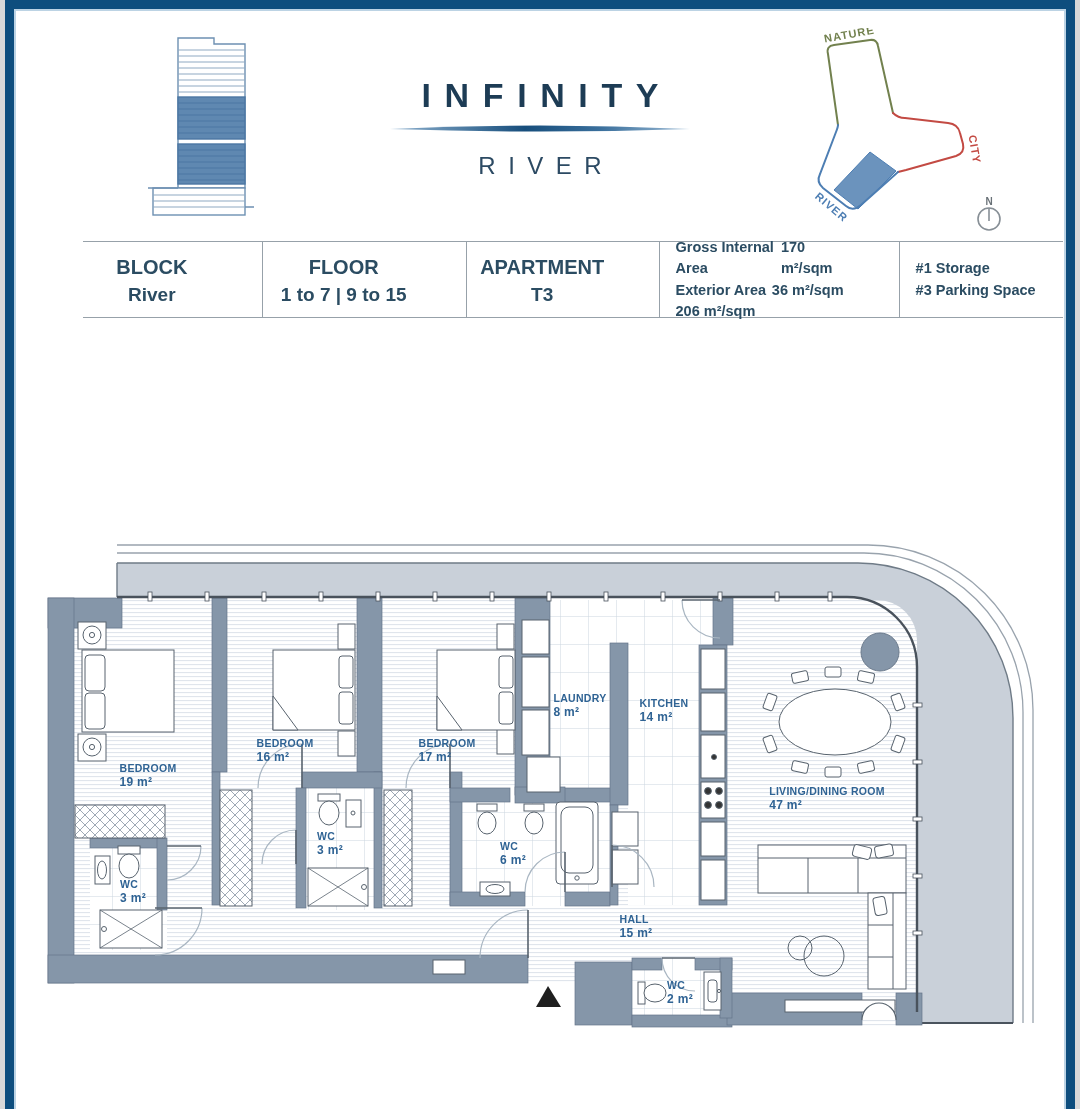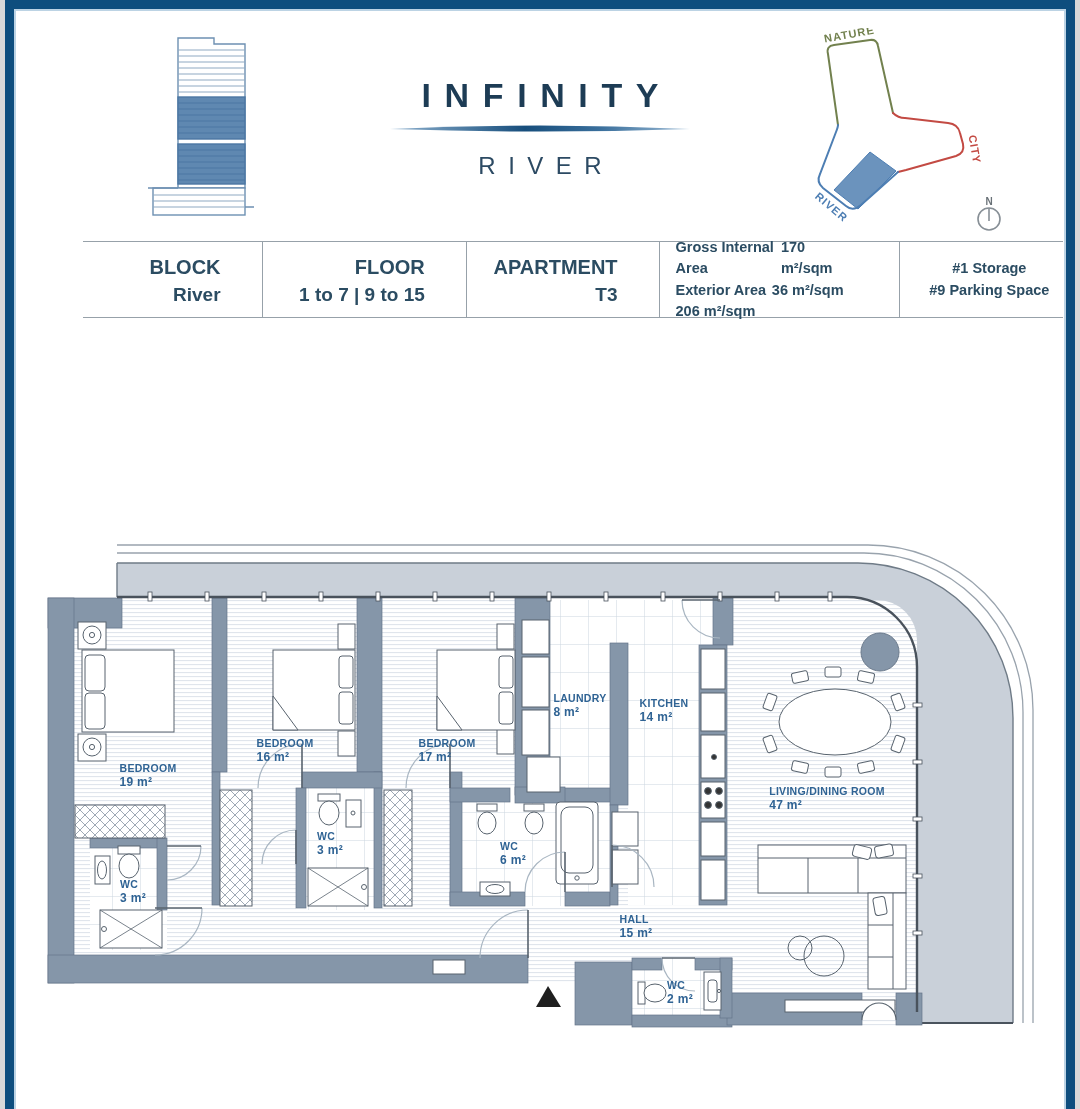--- a/index.html
+++ b/index.html
@@ -14,27 +14,27 @@
   .brand{left:330px;top:76px;width:420px;text-align:center;color:#1d3c55;
          font-size:34px;font-weight:700;letter-spacing:.40em;text-indent:.40em;}
   .brand-sub{left:330px;top:152px;width:420px;text-align:center;color:#2c4a63;
          font-size:24px;font-weight:500;letter-spacing:.52em;text-indent:.52em;}
   
   .info{left:83px;top:241px;width:980px;height:77px;display:flex;
         border-top:1.5px solid #97a1a9;border-bottom:1.5px solid #97a1a9;
         color:#2b4c62;box-sizing:border-box;}
   .info .col{box-sizing:border-box;display:flex;flex-direction:column;justify-content:center;}
   .info .col+.col{border-left:1.2px solid #97a1a9;margin-left:41px;}
-  .c-mid{align-items:flex-end;text-align:center;}
+  .c-mid{align-items:center;text-align:center;}
   .lbl{font-size:20px;font-weight:700;line-height:1.5;}
   .val{font-size:19px;font-weight:600;line-height:1.35;}
   .c-areas{padding:0 14px 0 16px;}
   .arow{display:flex;justify-content:space-between;font-size:14.5px;font-weight:600;line-height:1.45;}
   .c-extra{padding-left:16px;}
-  .erow{font-size:14.5px;font-weight:600;line-height:1.45;text-align:center;}
+  .erow{font-size:14.5px;font-weight:600;line-height:1.45;}
   
   .rl{position:absolute;transform:translate(-50%,-50%);color:#2f6394;
       font-size:10.5px;font-weight:700;letter-spacing:.3px;line-height:1.25;white-space:nowrap;}
   .rl .a{font-size:12px;font-weight:600;}
   svg{display:block;}
   text{font-family:"Liberation Sans","DejaVu Sans",sans-serif;}
 </style>
 </head>
 <body>
 
@@ -123,21 +123,21 @@
       <div class="arow">
         <span>Exterior Area</span>
         <span>36 m²/sqm</span>
       </div>
       <div class="arow">
         <span>206 m²/sqm</span>
       </div>
     </div>
     <div class="col c-extra" style="width:196px">
       <div class="erow">#1 Storage</div>
-      <div class="erow">#9 Parking Space</div>
+      <div class="erow">#3 Parking Space</div>
     </div>
   </div>
 
   <svg class="abs" style="left:0;top:530px" width="1080" height="520" viewBox="0 530 1080 520">
     <defs>
       <pattern id="stripes" width="4" height="4" patternUnits="userSpaceOnUse">
         <rect width="4" height="4" fill="#ffffff"></rect>
         <line x1="0" y1="0.6" x2="4" y2="0.6" stroke="#dde3ea" stroke-width="1"></line>
       </pattern>
       <pattern id="tiles" width="28" height="28" patternUnits="userSpaceOnUse">

